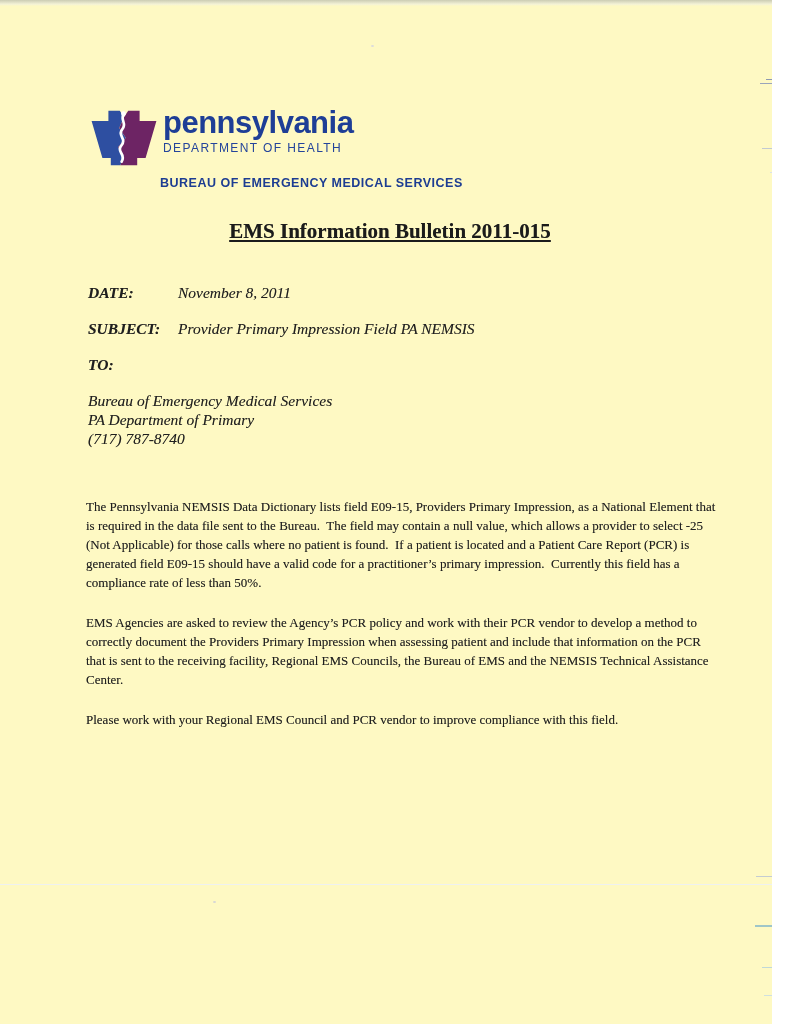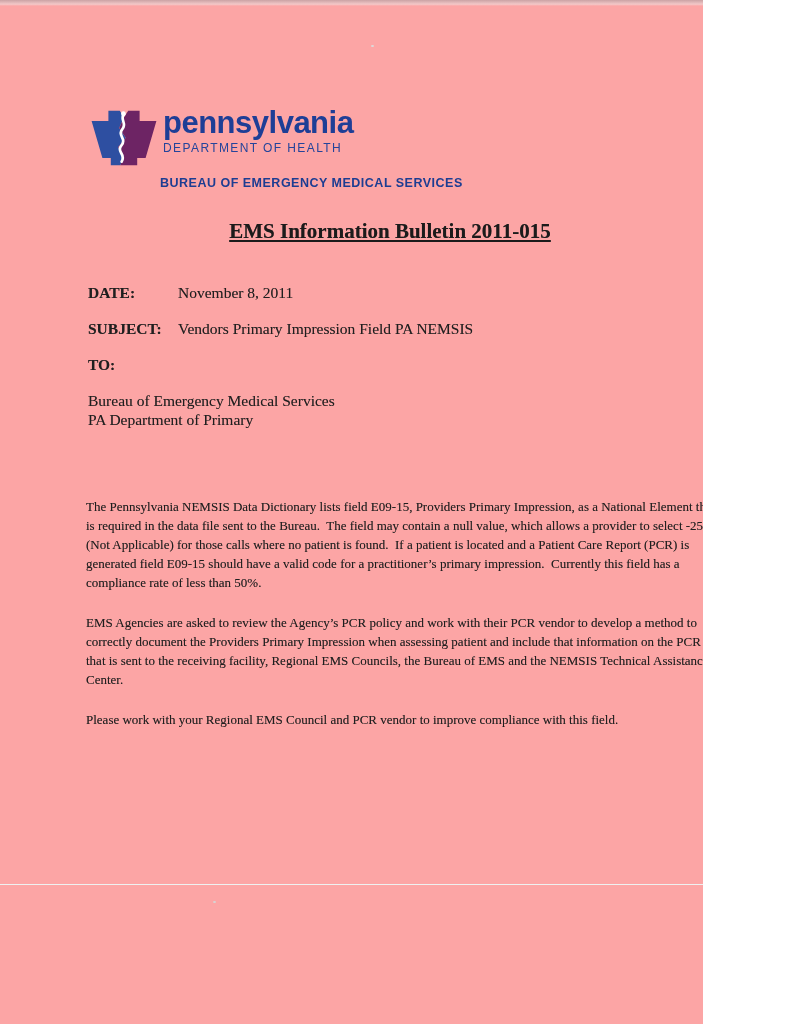--- a/index.html
+++ b/index.html
@@ -1,18 +1,18 @@
 <!DOCTYPE html>
 <html><head>
 <meta charset="utf-8">
 <style>
   html,body { margin:0; padding:0; background:#ffffff; }
   .page {
-    position:relative; width:703px; height:1024px;
-    background:#fca5a5; overflow:hidden;
+    position:relative; width:772px; height:1024px;
+    background:#fef9c3; overflow:hidden;
     font-family:"Liberation Serif", serif;
   }
   
   .scan-top {
     position:absolute; top:0; left:0; right:0; height:6px;
     background:linear-gradient(#9aa0a3, #e9ebeb 70%, rgba(255,255,255,0));
     opacity:.5;
   }
   .scan-vline {
     position:absolute; left:778px; top:56px; width:1px; height:948px;
@@ -41,21 +41,21 @@
     position:absolute; top:219px; left:0; width:780px; text-align:center;
     font-weight:bold; font-size:21px; color:#1b1b1b;
     text-decoration:underline;
     text-shadow:0 0 0.5px rgba(27,27,27,0.55);
   }
   
   .meta {
     position:absolute; left:88px; top:283px;
     font-size:15.5px; color:#1f1f1f;
   }
-  .meta-row { display:flex; margin-bottom:17px; }
+  .meta-row { display:flex; margin-bottom:17px;font-style:italic; }
   .meta-label { width:90px; flex:none; font-weight:bold; line-height:19px; }
   .meta-lines { line-height:19px; }
   .meta-lines div { line-height:19px; }
   
   .body {
     position:absolute; left:86px; top:497px; width:632px;
     font-size:13px; line-height:19px; color:#1f1f1f;
   }
   .body p { margin:0 0 21px 0; white-space:pre-wrap; }
   .meta, .body, .meta-label { text-shadow:0 0 0.4px rgba(31,31,31,0.4); }
@@ -98,30 +98,31 @@
   <div class="meta">
     <div class="meta-row">
       <div class="meta-label">DATE:</div>
       <div class="meta-lines">
         <div>November 8, 2011</div>
       </div>
     </div>
     <div class="meta-row">
       <div class="meta-label">SUBJECT:</div>
       <div class="meta-lines">
-        <div>Vendors Primary Impression Field PA NEMSIS</div>
+        <div>Provider Primary Impression Field PA NEMSIS</div>
       </div>
     </div>
     <div class="meta-row">
       <div class="meta-label">TO:</div>
     </div>
     <div class="meta-row">
       <div class="meta-lines">
         <div>Bureau of Emergency Medical Services</div>
         <div>PA Department of Primary</div>
+        <div>(717) 787-8740</div>
       </div>
     </div>
   </div>
 
   <div class="body">
     <p>The Pennsylvania NEMSIS Data Dictionary lists field E09-15, Providers Primary Impression, as a National Element that is required in the data file sent to the Bureau.  The field may contain a null value, which allows a provider to select -25 (Not Applicable) for those calls where no patient is found.  If a patient is located and a Patient Care Report (PCR) is generated field E09-15 should have a valid code for a practitioner’s primary impression.  Currently this field has a compliance rate of less than 50%.</p>
     <p>EMS Agencies are asked to review the Agency’s PCR policy and work with their PCR vendor to develop a method to correctly document the Providers Primary Impression when assessing patient and include that information on the PCR that is sent to the receiving facility, Regional EMS Councils, the Bureau of EMS and the NEMSIS Technical Assistance Center.</p>
     <p>Please work with your Regional EMS Council and PCR vendor to improve compliance with this field.</p>
   </div>
 

